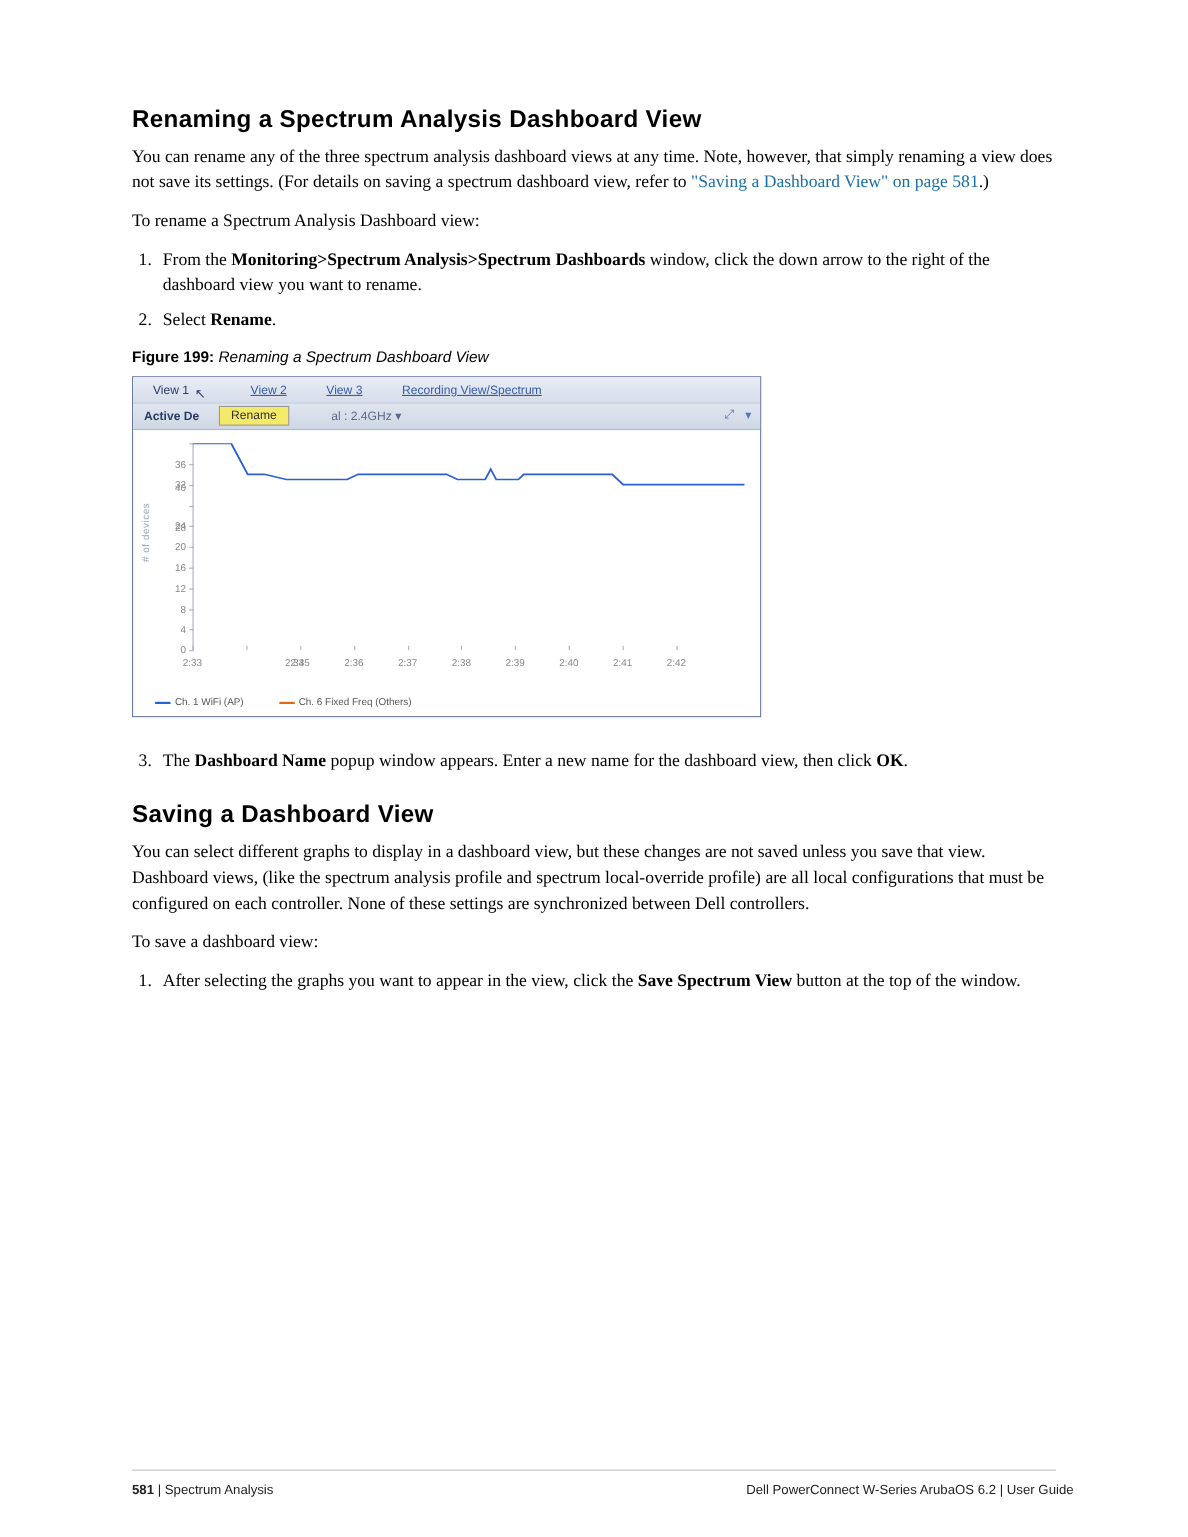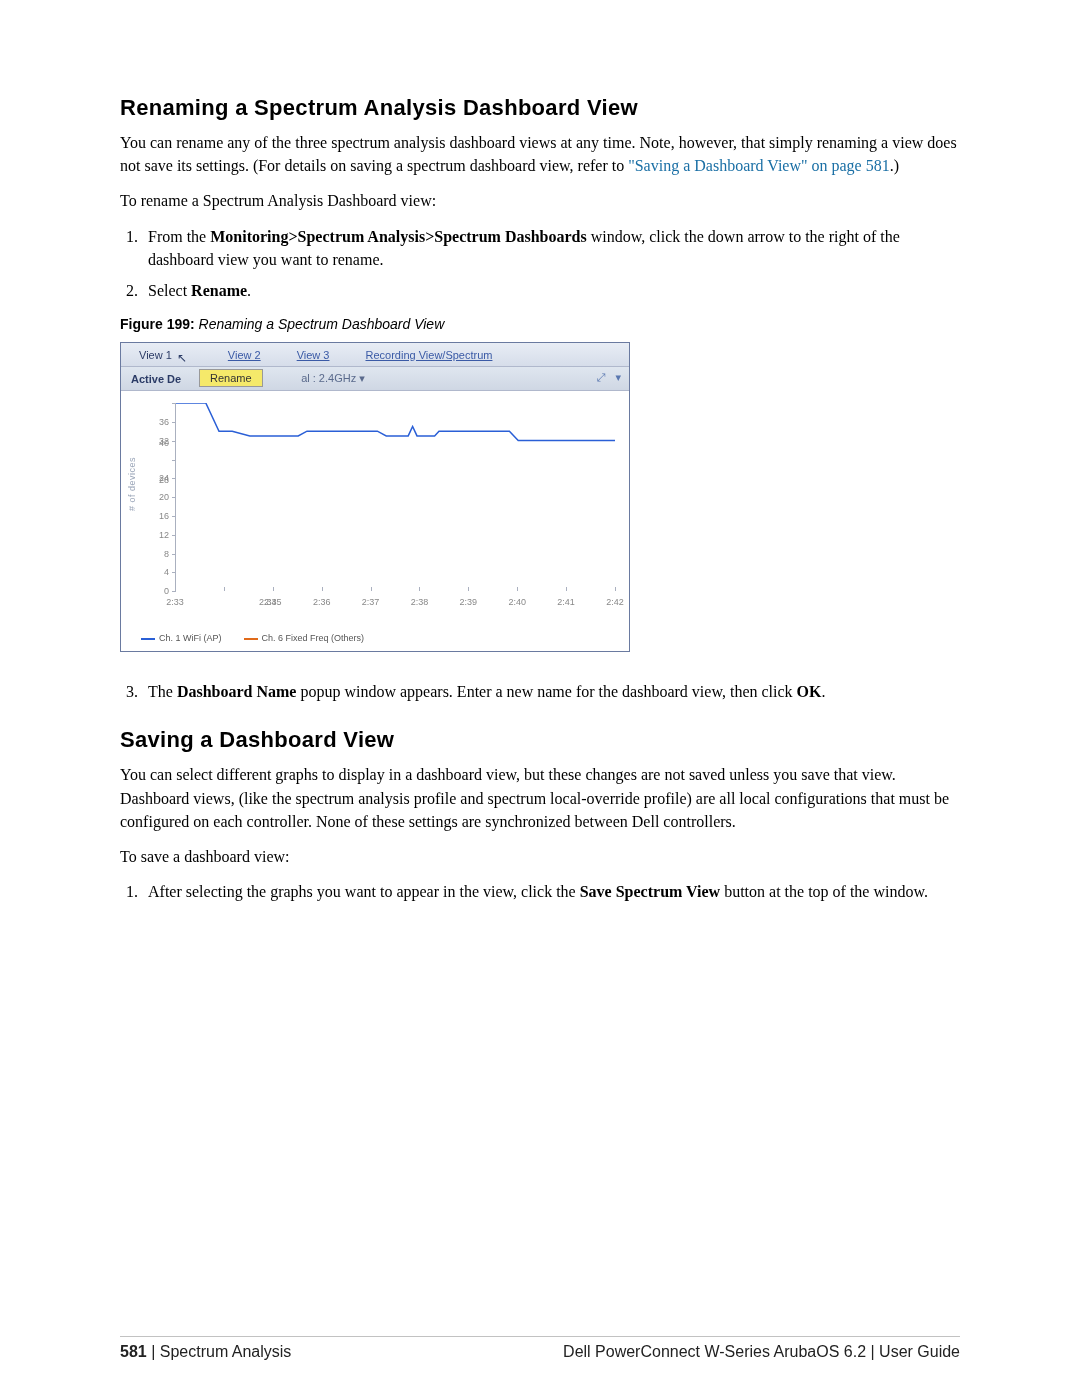--- a/index.html
+++ b/index.html
@@ -8,46 +8,46 @@
   h2 { font-family: Arial, Helvetica, sans-serif; font-weight: bold; font-size: 22px; letter-spacing: 0.3px; margin-bottom: 10px; color: #000; }
   p.body { font-size: 16px; line-height: 1.45; margin-bottom: 12px; }
   a.link { color: #1a6fa5; text-decoration: none; }
   ol { padding-left: 22px; }
   ol li { font-size: 16px; line-height: 1.45; margin-bottom: 8px; padding-left: 6px; }
   ol li::marker { font-size: 16px; }
   .bold { font-family: Georgia, serif; font-weight: bold; }
   .fig-caption { font-family: Arial, Helvetica, sans-serif; font-size: 14px; margin: 14px 0 10px 0; }
   .fig-caption .fb { font-weight: bold; font-style: normal; }
   .fig-caption .fi { font-style: italic; font-weight: normal; }
-  .figure-box { width: 510px; border: 1px solid #6a7aa0; background: #fff; }
+  .figure-box { width: 572px; border: 1px solid #6a7aa0; background: #fff; }
   .tabbar { height: 24px; background: linear-gradient(#e8edf5, #d6ddea); border-bottom: 1px solid #b0b8cc; display: flex; align-items: center; font-family: Verdana, Arial, sans-serif; font-size: 11px; color: #2b3b66; position: relative; }
   .tab { padding: 0 18px; height: 24px; display: flex; align-items: center; text-decoration: underline; color: #3a5aa6; cursor: pointer; }
   .tab.active { text-decoration: none; color: #2b3b66; font-weight: normal; }
   .cursor-area { position: absolute; left: 56px; top: 8px; font-size: 12px; color: #2b3b66; }
   .subbar { height: 24px; background: linear-gradient(#dfe6ef, #cfd7e4); border-bottom: 1px solid #b0b8cc; display: flex; align-items: center; font-family: Verdana, Arial, sans-serif; font-size: 11px; color: #2b3b66; padding-left: 10px; position: relative; }
   .subbar .bold11 { font-weight: bold; }
   .rename-pop { position: absolute; left: 78px; top: 2px; background: #f5e96a; border: 1px solid #999; padding: 2px 10px; font-size: 11px; color: #333; }
   .subbar .rest { margin-left: 120px; color: #5a6a8c; }
   .sub-icons { position: absolute; right: 8px; top: 4px; display: flex; gap: 10px; }
   .sub-icons span { color: #5a78b0; font-size: 11px; }
   .chart-area { height: 260px; position: relative; padding: 12px 14px 6px 28px; }
   .yaxis-label { position: absolute; left: 6px; top: 120px; transform: rotate(-90deg); transform-origin: left top; font-family: Verdana, sans-serif; font-size: 9px; color: #9aa5b8; letter-spacing: 0.5px; white-space: nowrap; }
   .plot { position: absolute; left: 54px; top: 12px; right: 14px; bottom: 60px; }
   .ytick { position: absolute; left: -30px; width: 24px; text-align: right; font-family: Verdana, sans-serif; font-size: 9px; color: #888; }
   .ytick-line { position: absolute; left: -3px; width: 4px; height: 1px; background: #aab0bf; }
   .xtick { position: absolute; bottom: -16px; font-family: Verdana, sans-serif; font-size: 9px; color: #888; transform: translateX(-50%); }
   .xtick-line { position: absolute; bottom: 0; width: 1px; height: 4px; background: #aab0bf; }
   .plot-border-left { position: absolute; left: 0; top: 0; bottom: 0; width: 1px; background: #aab0bf; }
-  .legend { position: absolute; left: 20px; bottom: 8px; font-family: Verdana, sans-serif; font-size: 9px; color: #555; display: flex; gap: 22px; align-items: center; }
+  .legend { position: absolute; left: 20px; bottom: 8px; font-family: Verdana, sans-serif; font-size: 9px; color: #555; display: flex; gap: 32px; align-items: center; }
   .lsw { display: inline-block; width: 14px; height: 2px; vertical-align: middle; margin-right: 4px; }
   .lsw.blue { background: #2a5fd6; }
   .lsw.orange { background: #e06a1a; }
   svg.line { position: absolute; left: 0; top: 0; width: 100%; height: 100%; }
   .footer-rule { position: absolute; left: 120px; right: 120px; bottom: 60px; height: 1px; background: #c2c2c2; }
-  .footer { position: absolute; left: 120px; right: 120px; bottom: 36px; display: flex; justify-content: space-between; font-family: Arial, Helvetica, sans-serif; font-size: 16px; color: #222; }
+  .footer { position: absolute; left: 120px; right: 104px; bottom: 36px; display: flex; justify-content: space-between; font-family: Arial, Helvetica, sans-serif; font-size: 12px; color: #222; }
   .footer .pb { font-weight: bold; }
 </style>
 </head>
 <body>
 
 <div class="page">
 
   <h2>Renaming a Spectrum Analysis Dashboard View</h2>
 
   <p class="body">

